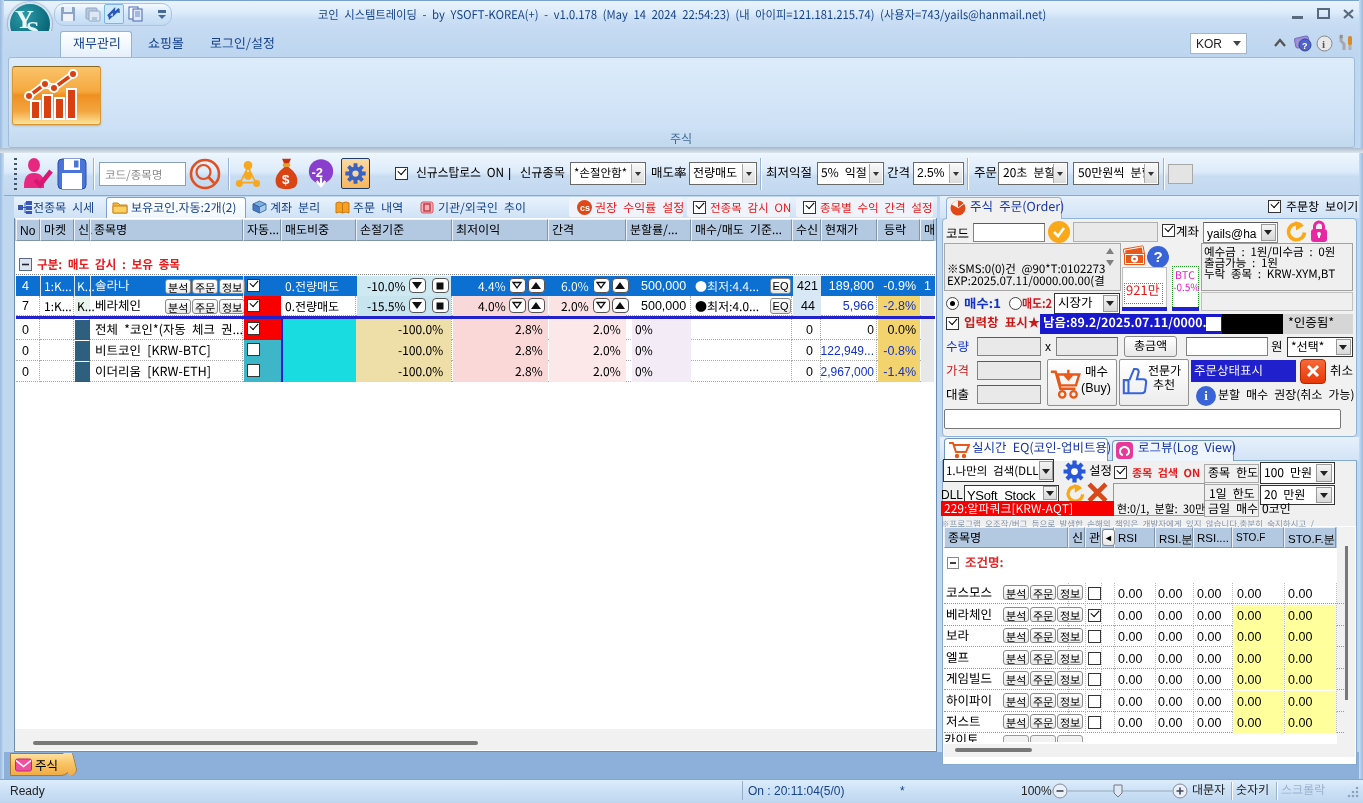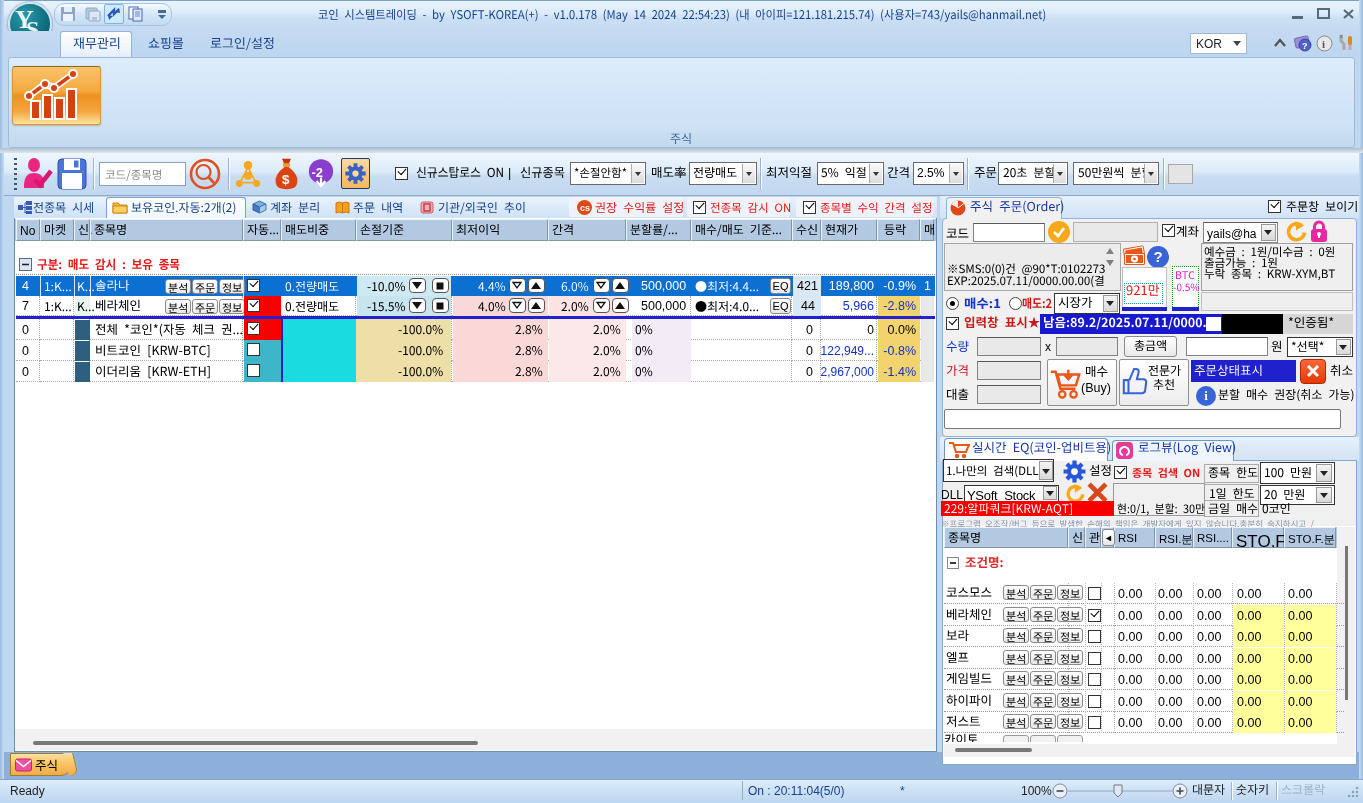--- a/index.html
+++ b/index.html
@@ -1953,21 +1953,21 @@
       </g>
     </svg></div>
 <div class="a" style="left:1101px;top:527px;width:13px;height:21px;border-right:1px solid #8094ac;border-left:1px solid #eef2f8;border-top:1px solid #eef2f8;border-bottom:1px solid #8094ac"></div>
 <div class="a" style="left:1114px;top:527px;width:41px;height:21px;border-right:1px solid #8094ac;border-left:1px solid #eef2f8;border-top:1px solid #eef2f8;border-bottom:1px solid #8094ac"></div>
 <div class="a" style="left:1118px;top:532px;font-size:11.5px;color:#000;font-weight:400;white-space:nowrap;">RSI</div>
 <div class="a" style="left:1155px;top:527px;width:38px;height:21px;border-right:1px solid #8094ac;border-left:1px solid #eef2f8;border-top:1px solid #eef2f8;border-bottom:1px solid #8094ac"></div>
 <div class="a" style="left:1159px;top:532px;font-size:11.5px;color:#000;font-weight:400;white-space:nowrap;">RSI.분</div>
 <div class="a" style="left:1193px;top:527px;width:39px;height:21px;border-right:1px solid #8094ac;border-left:1px solid #eef2f8;border-top:1px solid #eef2f8;border-bottom:1px solid #8094ac"></div>
 <div class="a" style="left:1197px;top:532px;font-size:11.5px;color:#000;font-weight:400;white-space:nowrap;">RSI....</div>
 <div class="a" style="left:1232px;top:527px;width:52px;height:21px;border-right:1px solid #8094ac;border-left:1px solid #eef2f8;border-top:1px solid #eef2f8;border-bottom:1px solid #8094ac"></div>
-<div class="a" style="left:1236px;top:532px;font-size:17px;color:#000;font-weight:400;white-space:nowrap;">STO.F</div>
+<div class="a" style="left:1236px;top:532px;font-size:10px;color:#000;font-weight:400;white-space:nowrap;">STO.F</div>
 <div class="a" style="left:1284px;top:527px;width:52px;height:21px;border-right:1px solid #8094ac;border-left:1px solid #eef2f8;border-top:1px solid #eef2f8;border-bottom:1px solid #8094ac"></div>
 <div class="a" style="left:1288px;top:532px;font-size:11.5px;color:#000;font-weight:400;white-space:nowrap;">STO.F.분</div>
 <div class="btn3" style="left:1102px;top:529px;width:13px;height:17px;font-size:9px;line-height:16px">◄</div>
 <div class="a" style="left:1337px;top:527px;width:18px;height:230px;background:#f1f1f1"></div>
 <div class="a" style="left:1345px;top:546px;width:3px;height:154px;background:#787878"></div>
 <svg class="a" width="12" height="12" style="left:947px;top:557px" viewBox="0 0 12 12">
     <rect x="0.5" y="0.5" width="11" height="11" fill="#fff" stroke="#888"></rect>
     <path d="M3 6 H9" stroke="#000" stroke-width="1.5"></path>
   </svg>
 <div class="a" style="left:965px;top:556px"><svg width="40" height="14" viewBox="0 0 40 14">

